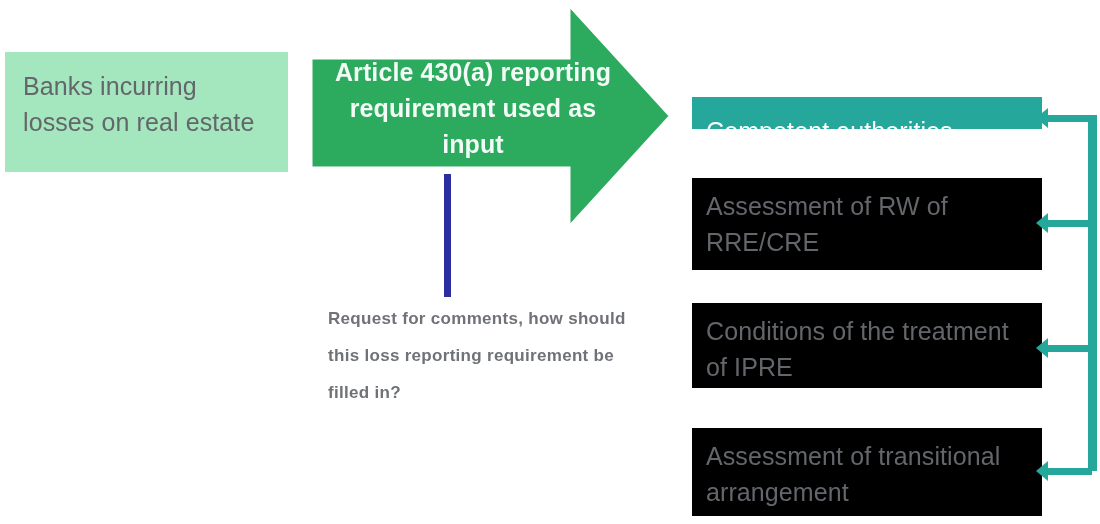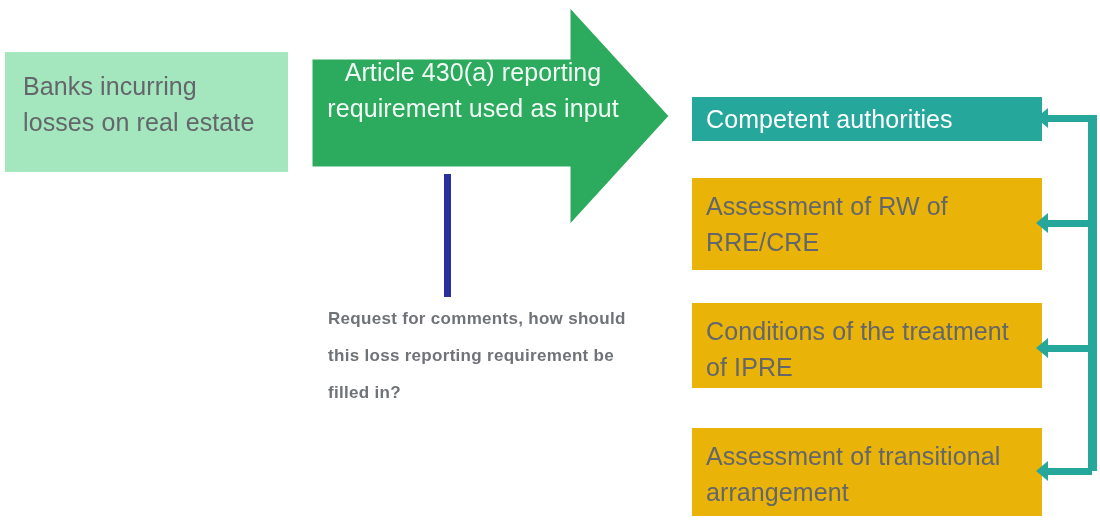--- a/index.html
+++ b/index.html
@@ -46,20 +46,21 @@
   .arrow-label {
     position: absolute;
     left: 18px;
     top: 58px;
     width: 300px;
     text-align: center;
     font-size: 25px;
     line-height: 36px;
     color: #f2fbf5;
     letter-spacing: 0.1px;
+    font-weight: bold;
   }
 
   
   .blue-line {
     position: absolute;
     left: 444px;
     top: 174px;
     width: 7px;
     height: 123px;
     background: #2b2f9e;
@@ -89,24 +90,24 @@
   .out-box .txt {
     font-size: 25px;
     line-height: 36px;
     letter-spacing: 0.1px;
   }
   .out-box.primary {
     background: #25a79b;
     outline: 5px solid #ffffff;
   }
   .out-box.primary .txt { color: #ffffff; }
-  .out-box.secondary { background: #eab308; }
+  .out-box.secondary { background: #000000; }
   .out-box.secondary .txt { color: #63666a; }
 
-  .box-0 { top: 97px; height: 44px; padding-top: 4px; }
+  .box-0 { top: 97px; height: 32px; padding-top: 16px; }
   .box-1 { top: 178px; height: 92px; }
   .box-2 { top: 303px; height: 85px; }
   .box-3 { top: 428px; height: 88px; }
 
   
   .bus-v {
     position: absolute;
     left: 1088px;
     top: 115px;
     width: 9px;

